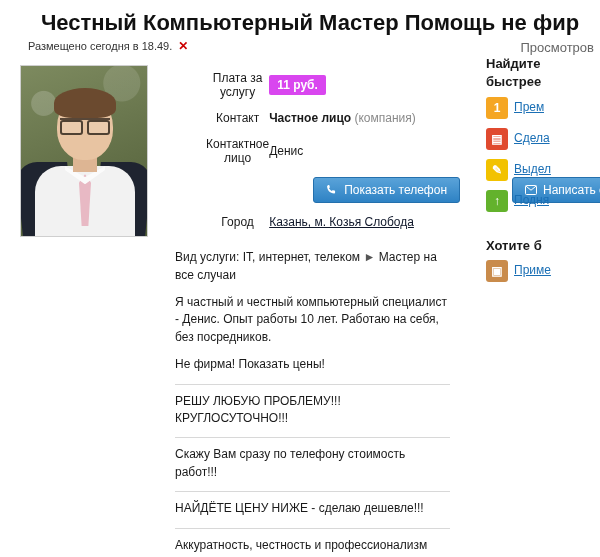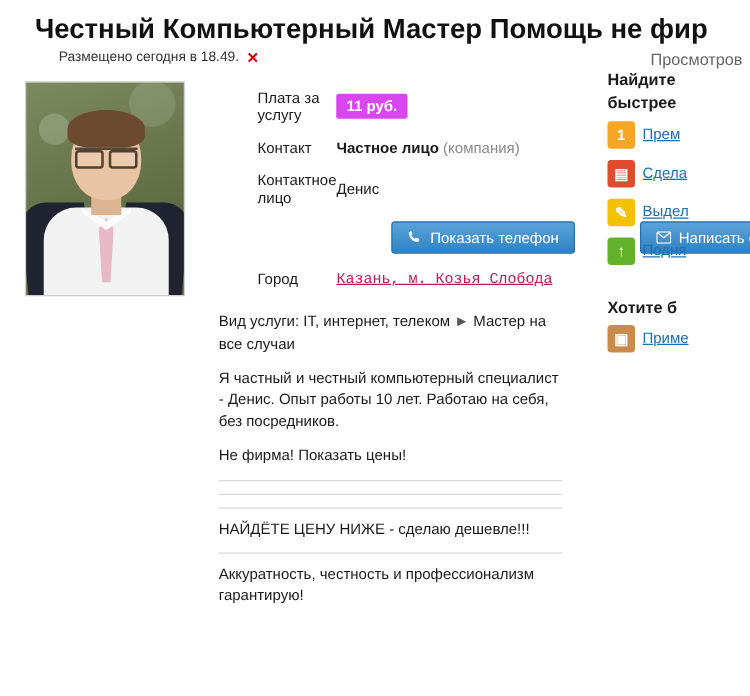--- a/index.html
+++ b/index.html
@@ -20,29 +20,29 @@
     background: #fff;
   }
   .title {
     font-size: 22px;
     font-weight: bold;
     color: #111;
     padding: 10px 8px 2px 28px;
     line-height: 1.15;
     white-space: nowrap;
     overflow: hidden;
+    text-align: center;
   }
   .meta-row {
     display: flex;
     align-items: center;
     padding: 2px 0 6px 28px;
     font-size: 11px;
     color: #444;
     gap: 6px;
-    margin-left: 19px;
   }
   .meta-date { color: #333; }
   .meta-sep { color: #c00; font-weight: bold; font-size: 12px; }
   .meta-link {
     color: #d94f10;
     text-decoration: underline;
     cursor: pointer;
   }
   .views {
     position: absolute;
@@ -148,33 +148,34 @@
   }
   .info-table { width: 100%; border-collapse: collapse; }
   .info-table td {
     font-size: 12px;
     padding: 6px 0 6px 0;
     vertical-align: middle;
   }
   .info-table td.label {
     width: 104px;
     color: #1a1a1a;
+    text-align: center;
   }
   .price-badge {
     display: inline-block;
     background: #d946ef;
     color: #fff;
     font-size: 12px;
     font-weight: bold;
     padding: 3px 8px;
     border-radius: 2px;
   }
   .strong { font-weight: bold; }
   .muted { color: #8a8a8a; }
-  .link { color: #be185d; text-decoration: underline; cursor: pointer; font-family: Liberation Mono, monospace; }
+  .link { color: #0f172a; text-decoration: underline; cursor: pointer; }
   .btn-row { display: flex; gap: 8px; }
   .blue-btn {
     display: inline-flex;
     align-items: center;
     gap: 6px;
     background: linear-gradient(#5aa3d9, #2e82c4);
     border: 1px solid #2470ad;
     color: #fff;
     font-size: 12px;
     padding: 5px 12px;
@@ -330,22 +331,24 @@
       <span>Вид услуги:</span>
       <span>IT, интернет, телеком</span>
       <span class="arrow">►</span>
       <span>Мастер на все случаи</span>
     </div>
 
     <p>Я частный и честный компьютерный специалист - Денис. Опыт работы 10 лет. Работаю на себя, без посредников.</p>
     <p>Не фирма! Показать цены!</p>
 
     <div class="hr"></div>
+    <p>РЕШУ ЛЮБУЮ ПРОБЛЕМУ!!! КРУГЛОСУТОЧНО!!!</p>
 
     <div class="hr"></div>
+    <p>Скажу Вам сразу по телефону стоимость работ!!!</p>
 
     <div class="hr"></div>
     <p>НАЙДЁТЕ ЦЕНУ НИЖЕ - сделаю дешевле!!!</p>
 
     <div class="hr"></div>
     <p class="tight">Аккуратность, честность и профессионализм гарантирую!</p>
 
   </div>
 
   <div class="side">

